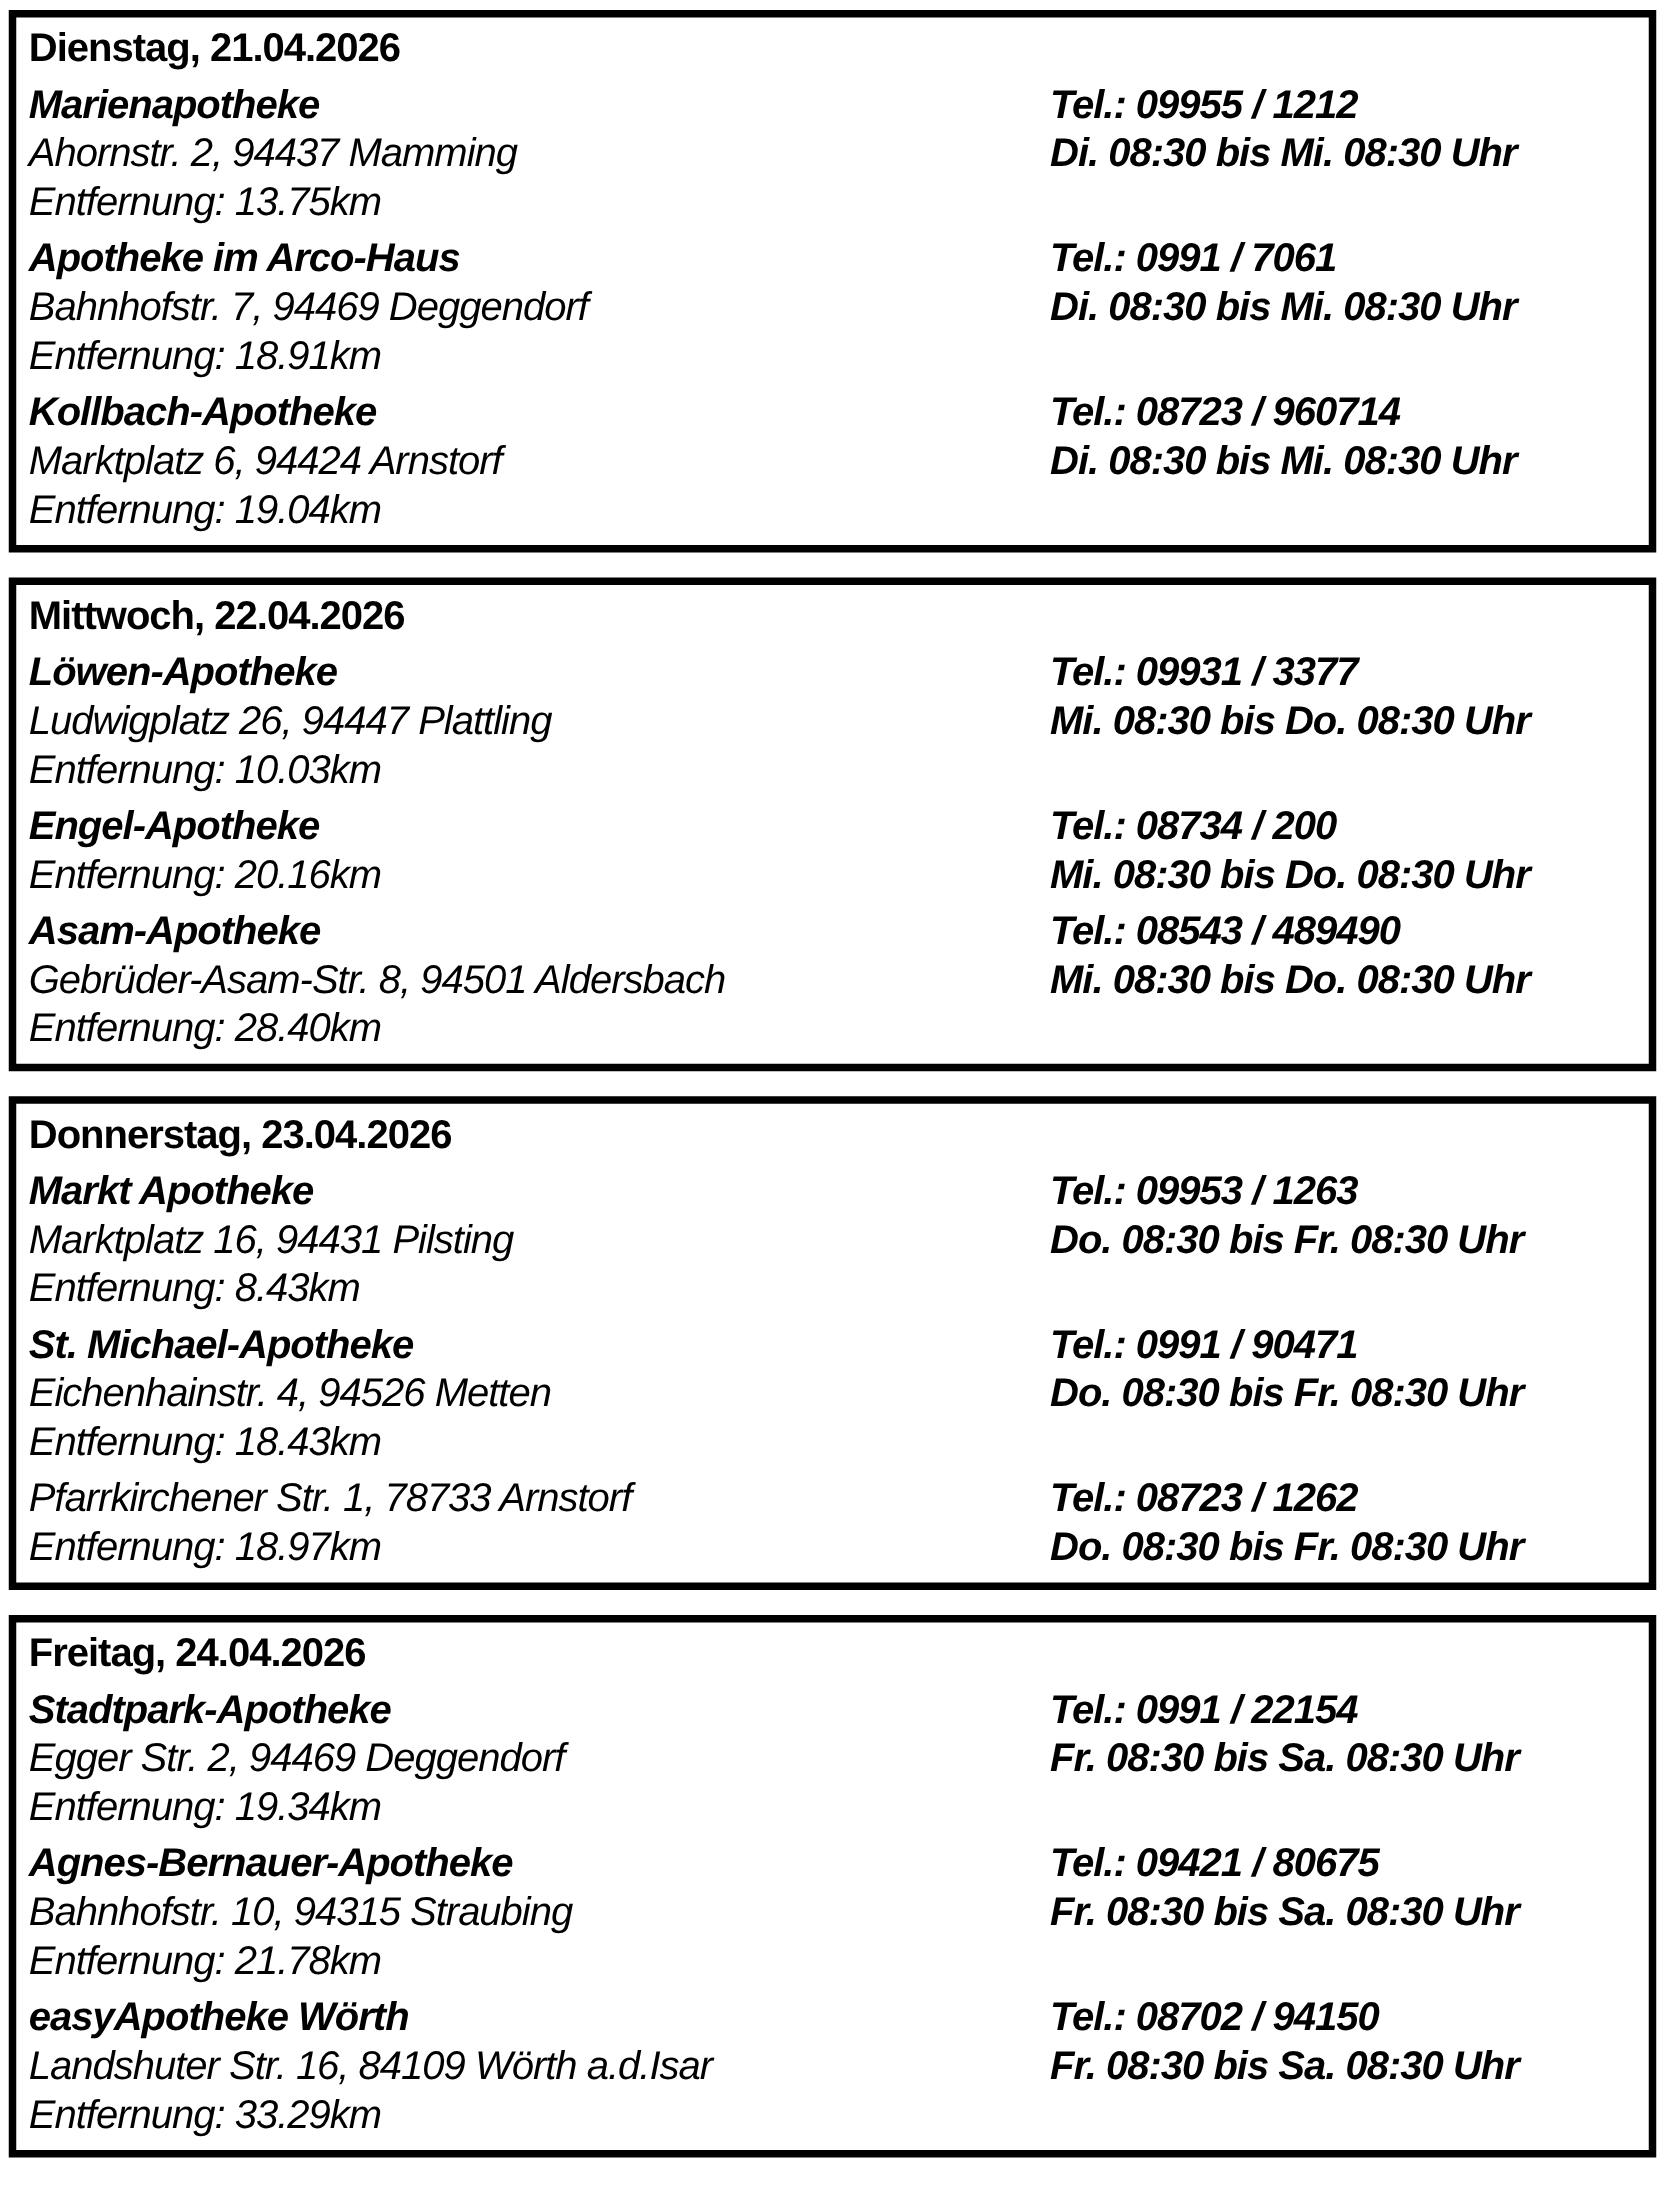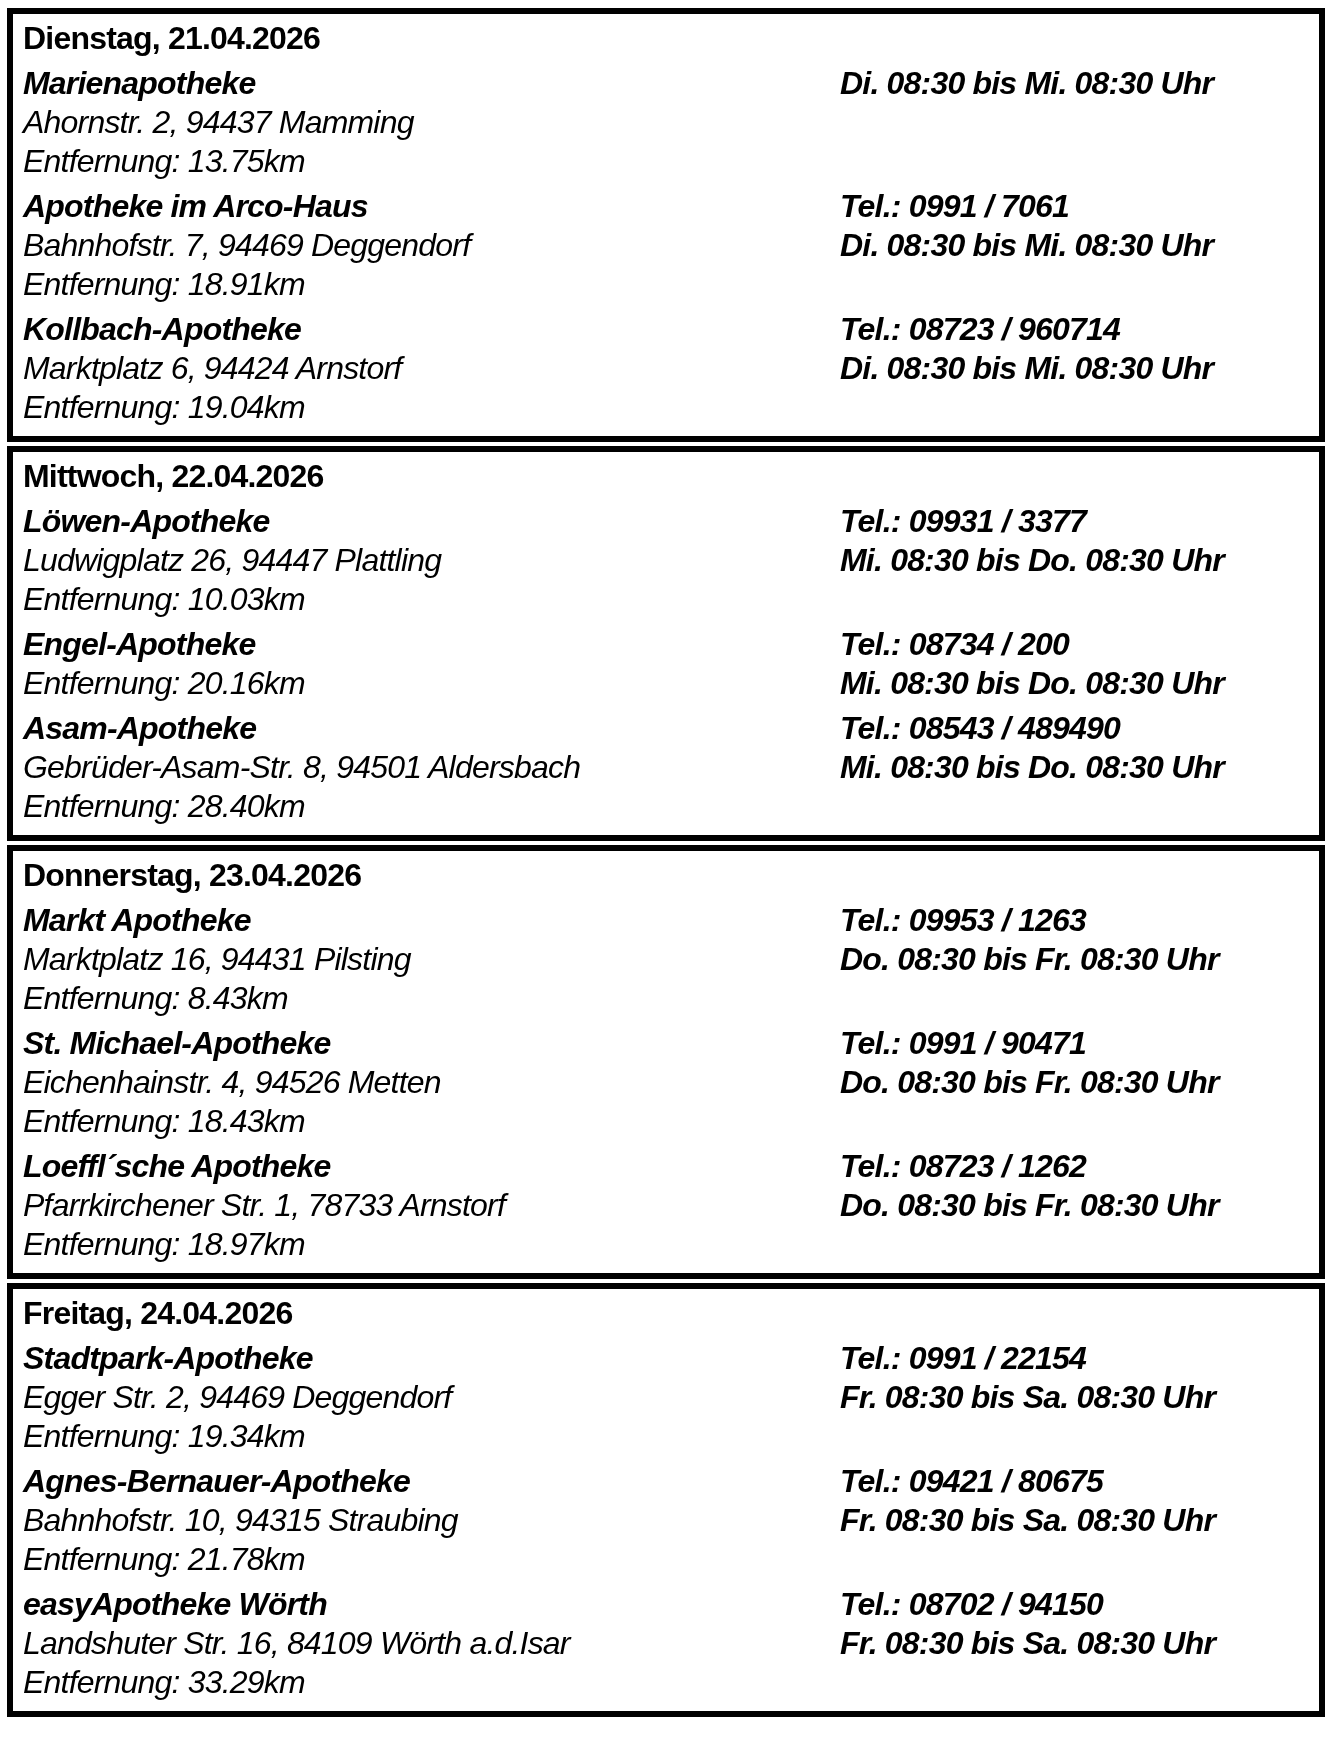--- a/index.html
+++ b/index.html
@@ -13,21 +13,21 @@
     overflow: hidden;
     font-family: "Liberation Sans", sans-serif;
     color: #000000;
   }
   .page {
     box-sizing: border-box;
     padding: 8px 7px 0 7px;
   }
   .day-box {
     border: 6px solid #000000;
-    margin-bottom: 4px;
+    margin-bottom: 20px;
     padding: 5px 10px 9px 10px;
   }
   .line {
     font-size: 32px;
     line-height: 39px;
     letter-spacing: -0.8px;
     white-space: nowrap;
   }
   .b { font-weight: bold; }
   .date-heading { margin: 0; }
@@ -46,20 +46,21 @@
   <section class="day-box">
     <div class="line b date-heading">Dienstag, 21.04.2026</div>
 
     <div class="entry">
       <div class="col-left">
         <div class="line b">Marienapotheke</div>
         <div class="line">Ahornstr. 2, 94437 Mamming</div>
         <div class="line">Entfernung: 13.75km</div>
       </div>
       <div class="col-right">
+        <div class="line b">Tel.: 09955 / 1212</div>
         <div class="line b">Di. 08:30 bis Mi. 08:30 Uhr</div>
       </div>
     </div>
 
     <div class="entry">
       <div class="col-left">
         <div class="line b">Apotheke im Arco-Haus</div>
         <div class="line">Bahnhofstr. 7, 94469 Deggendorf</div>
         <div class="line">Entfernung: 18.91km</div>
       </div>
@@ -143,21 +144,20 @@
         <div class="line">Entfernung: 18.43km</div>
       </div>
       <div class="col-right">
         <div class="line b">Tel.: 0991 / 90471</div>
         <div class="line b">Do. 08:30 bis Fr. 08:30 Uhr</div>
       </div>
     </div>
 
     <div class="entry">
       <div class="col-left">
-        <div class="line b">Loeffl´sche Apotheke</div>
         <div class="line">Pfarrkirchener Str. 1, 78733 Arnstorf</div>
         <div class="line">Entfernung: 18.97km</div>
       </div>
       <div class="col-right">
         <div class="line b">Tel.: 08723 / 1262</div>
         <div class="line b">Do. 08:30 bis Fr. 08:30 Uhr</div>
       </div>
     </div>
   </section>
 

